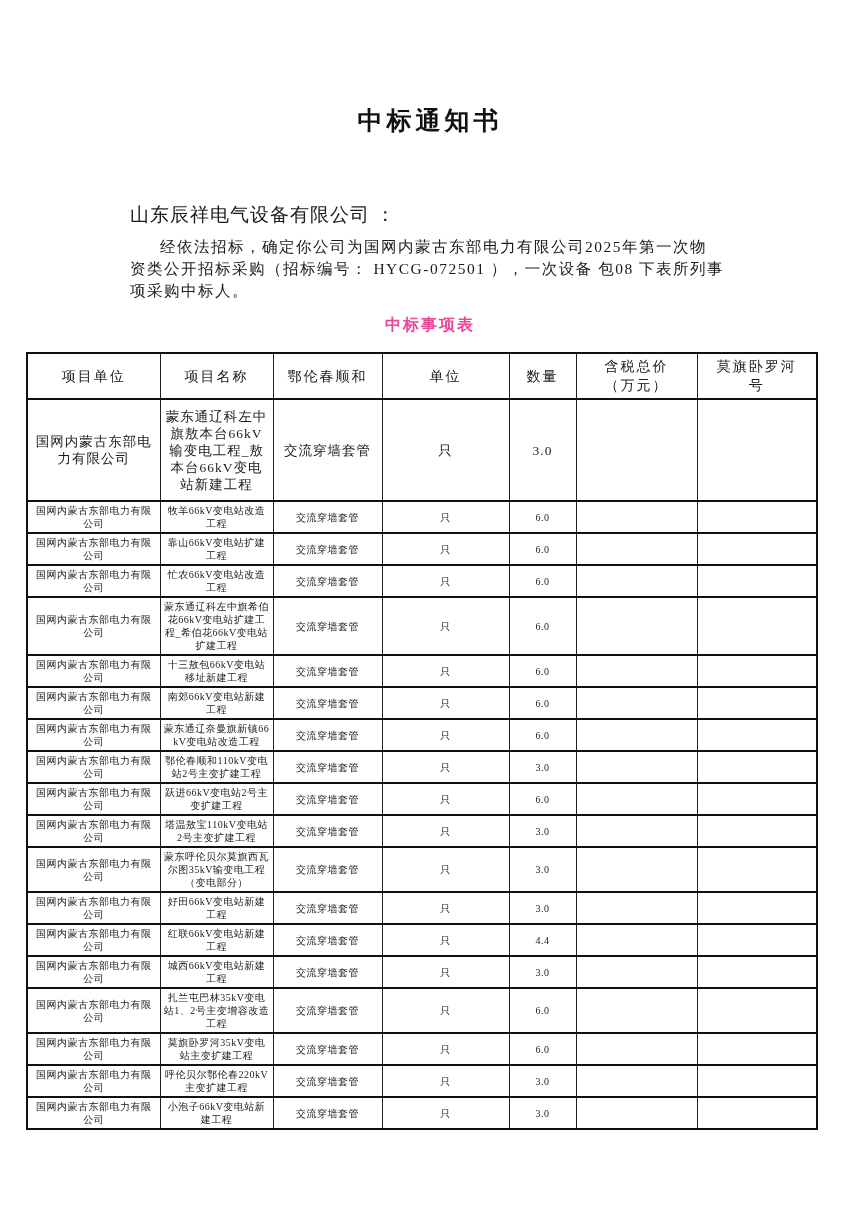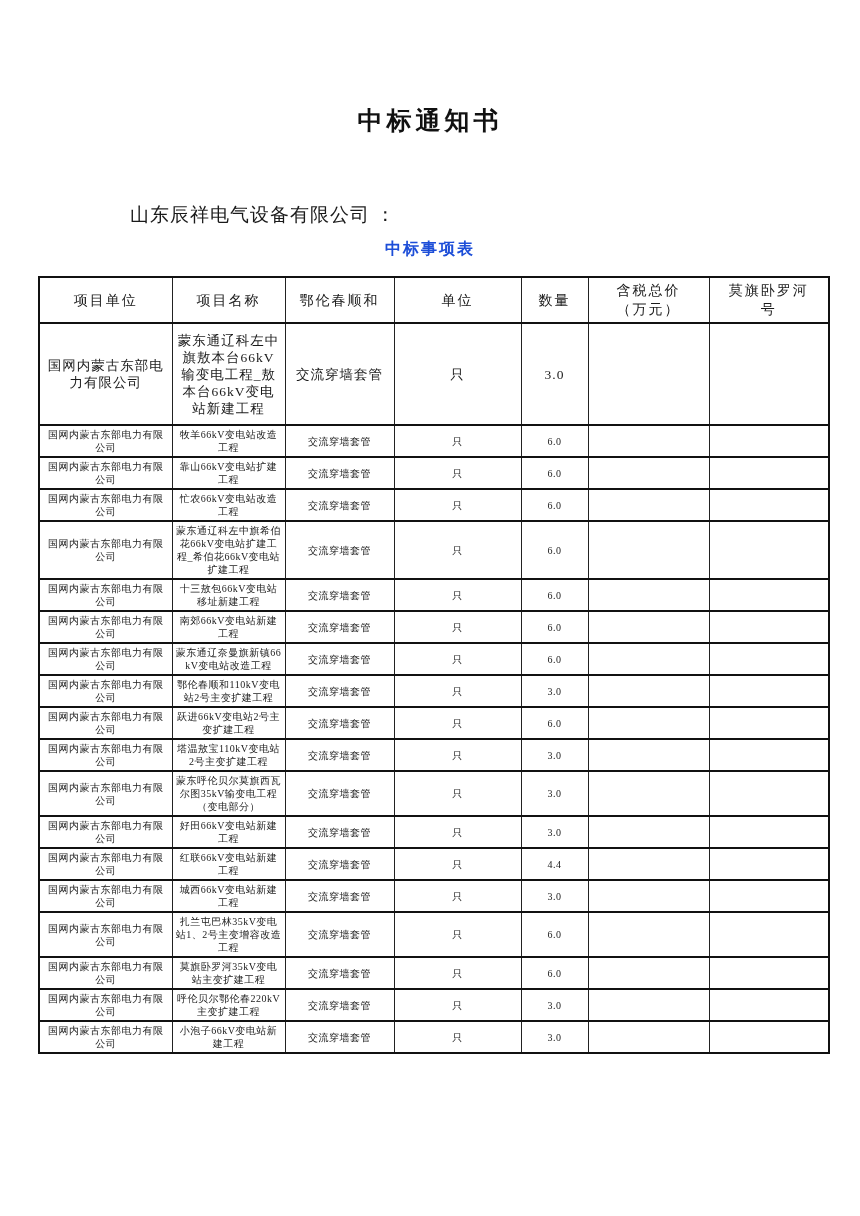--- a/index.html
+++ b/index.html
@@ -41,25 +41,25 @@
   }
   .para-line.indent { text-indent: 30px; }
 
   .table-title {
     margin: 12px 0 8px 0;
     text-align: center;
     font-size: 16px;
     font-weight: 700;
     letter-spacing: 2px;
     line-height: 22px;
-    color: #1d4ed8;
+    color: #ec4899;
   }
 
   table.award-table {
-    margin: 16px 0 0 38px;
+    margin: 16px 0 0 26px;
     width: 790px;
     border-collapse: collapse;
     table-layout: fixed;
     border: 2px solid #111;
   }
   .award-table th, .award-table td {
     border-top: 2px solid #111;
     border-bottom: 2px solid #111;
     border-left: 1px solid #222;
     border-right: 1px solid #222;
@@ -94,20 +94,25 @@
 </style>
 </head>
 <body>
 
 <div class="page">
 
   <h1 class="doc-title">中标通知书</h1>
 
   <p class="recipient">山东辰祥电气设备有限公司 ：</p>
 
+  <div class="body-paragraph">
+    <div class="para-line indent">经依法招标，确定你公司为国网内蒙古东部电力有限公司2025年第一次物</div>
+    <div class="para-line">资类公开招标采购（招标编号： HYCG-072501 ），一次设备 包08 下表所列事</div>
+    <div class="para-line">项采购中标人。</div>
+  </div>
 
   <div class="table-title">中标事项表</div>
 
   <table class="award-table">
     <colgroup>
       <col style="width:133px">
       <col style="width:113px">
       <col style="width:109px">
       <col style="width:127px">
       <col style="width:67px">

